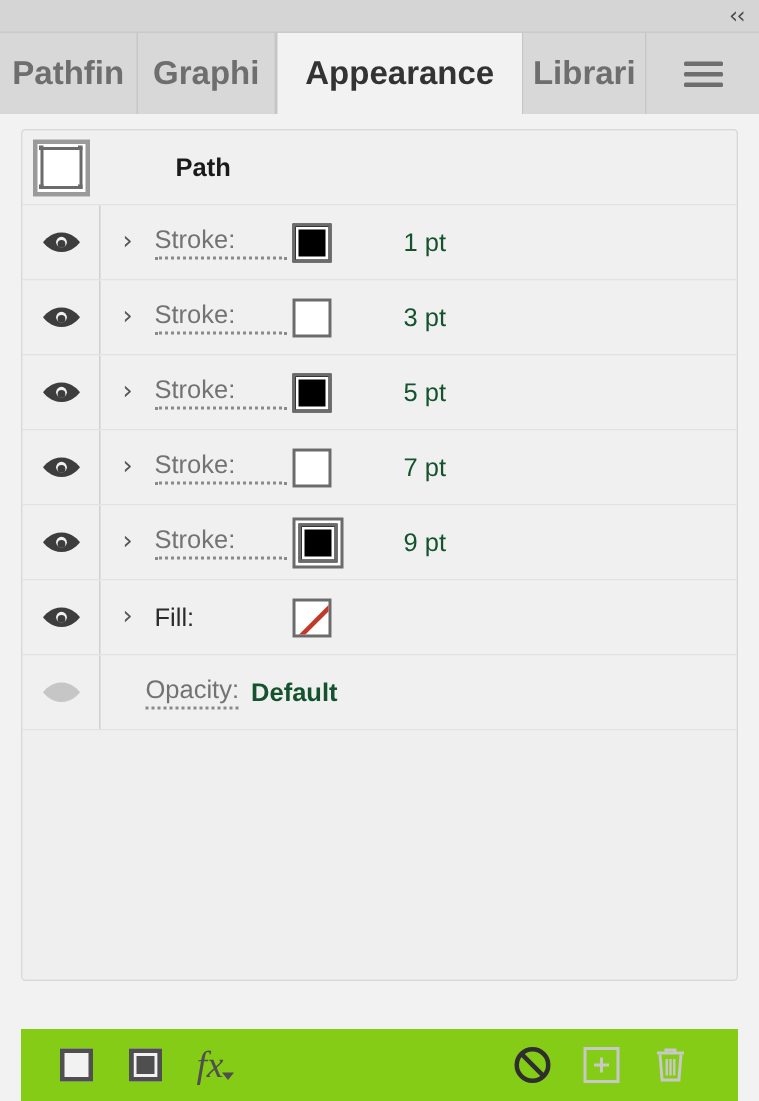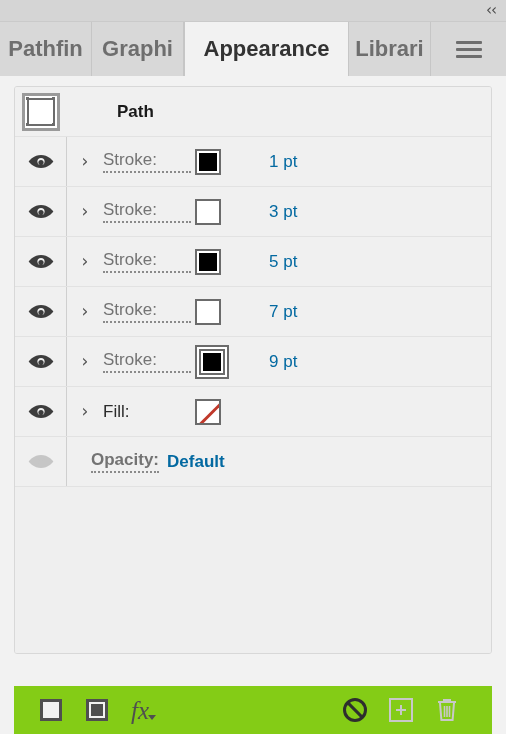--- a/index.html
+++ b/index.html
@@ -251,25 +251,25 @@
     width: 38px;
     height: 3px;
     background: #c0392b;
     transform: rotate(-45deg);
     transform-origin: center;
     margin-top: -1px;
   }
 
   .attr-value {
     font-size: 17px;
-    color: #0369a1;
+    color: #14532d;
     margin-left: 22px;
   }
 
-  .attr-row.opacity .attr-label { width: auto; margin-left: 24px; font-weight: bold; }
+  .attr-row.opacity .attr-label { width: auto; margin-left: 30px; }
   .attr-row.opacity .attr-value { margin-left: 8px; font-weight: bold; }
   .attr-row.opacity .eye-dim svg path,
   .attr-row.opacity .eye-dim svg circle { fill: #c6c6c6; }
 
   .list-filler {
     flex: 1 1 auto;
     background: #efefef;
   }
 
   

